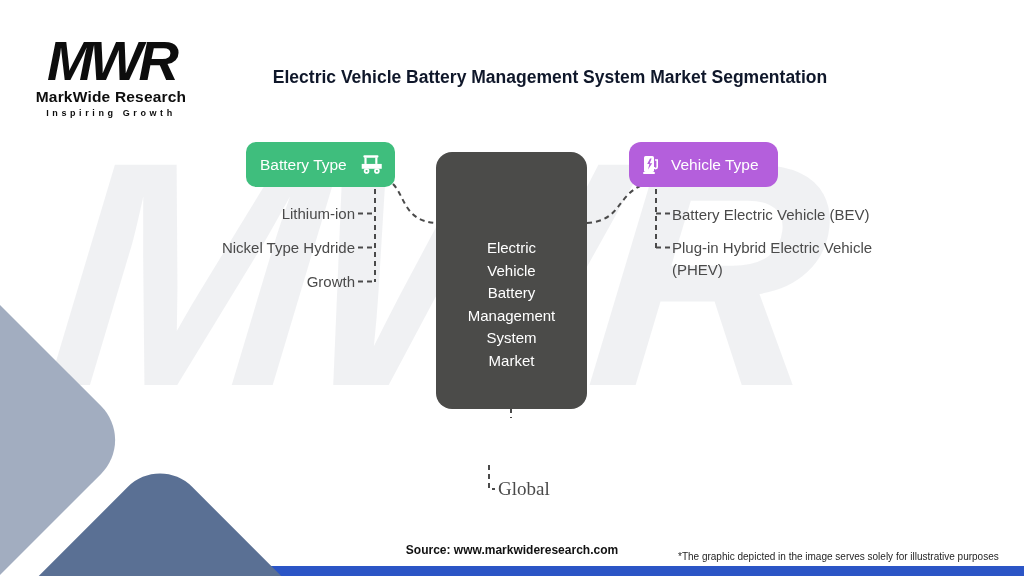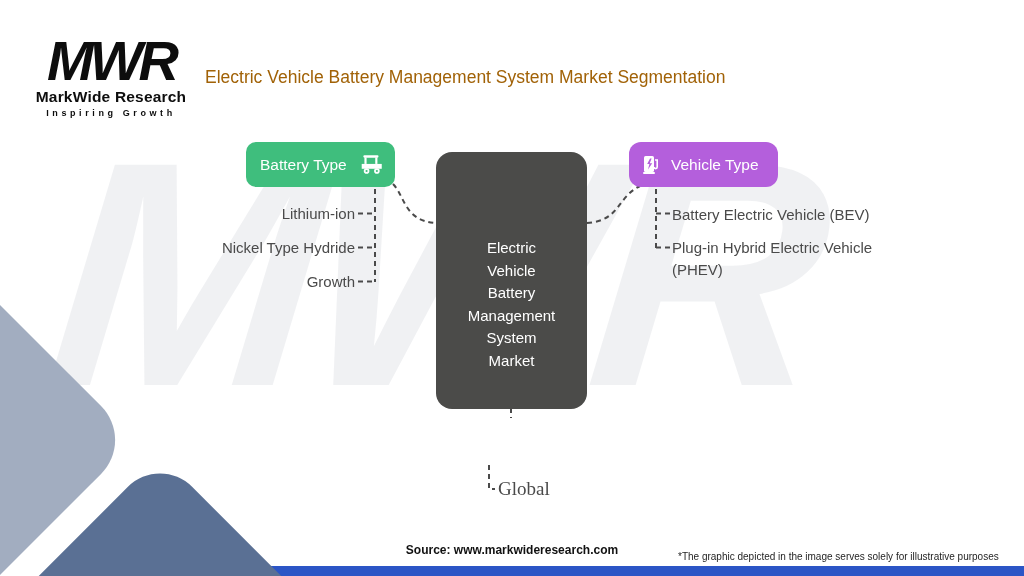--- a/index.html
+++ b/index.html
@@ -20,22 +20,22 @@
   .shape-dark{left:29px;top:509px;width:262px;height:262px;border-radius:45px;
     background:var(--shape-dark,#5a7094);transform:rotate(45deg);}
   .bottom-bar{position:absolute;left:262px;right:0;bottom:0;height:10px;
     background:var(--blue-bar,#2b55c6);z-index:0;}
   
   .logo{position:absolute;left:26px;top:34px;z-index:3;color:#0d0d0d;width:170px;text-align:center;}
   .logo-acronym{font-size:56px;font-weight:900;font-style:italic;letter-spacing:-4px;line-height:0.95;}
   .logo-name{font-size:15.5px;font-weight:bold;margin-top:1px;letter-spacing:0.2px;}
   .logo-tagline{font-size:9px;font-weight:bold;letter-spacing:3.6px;margin-top:2px;}
   
-  .title{position:absolute;left:205px;top:67px;width:690px;text-align:left;z-index:3;
-    font-size:17.5px;font-weight:normal;color:#a16207;}
+  .title{position:absolute;left:205px;top:67px;width:690px;text-align:center;z-index:3;
+    font-size:17.5px;font-weight:bold;color:#0f172a;}
   
   .connectors{position:absolute;left:0;top:0;z-index:2;pointer-events:none;}
   
   .center-box{
     position:absolute;left:436px;top:152px;width:151px;height:257px;border-radius:16px;
     background:var(--dark-box,#4b4b49);color:#fff;z-index:3;
     display:flex;flex-direction:column;align-items:center;justify-content:center;
     padding-top:48px;box-sizing:border-box;font-size:15px;line-height:22.5px;text-align:center;
   }
   

